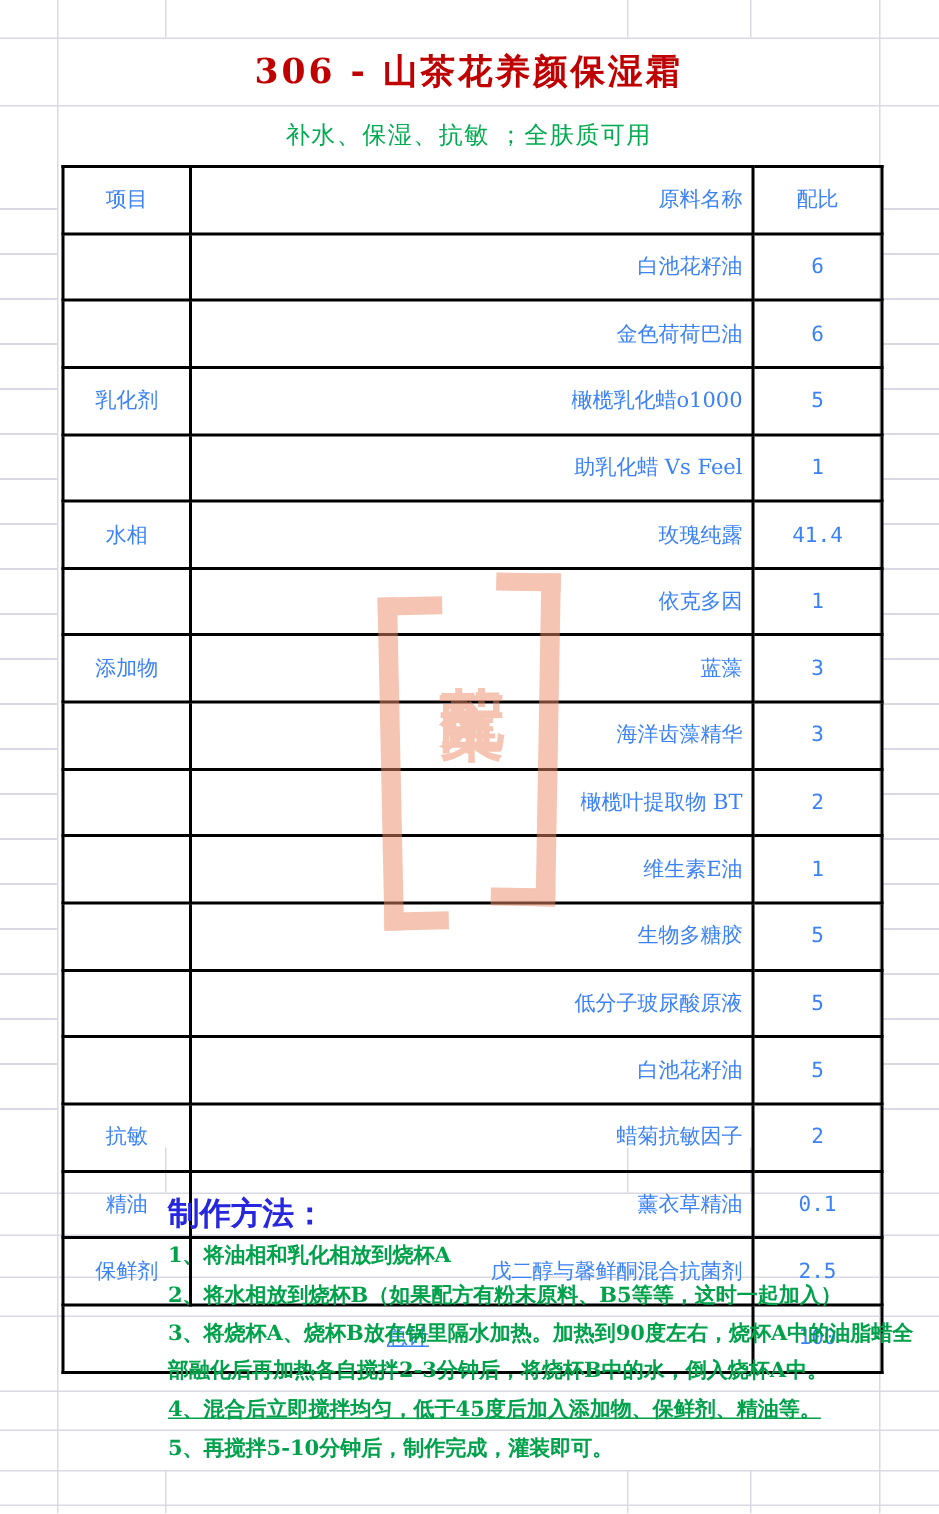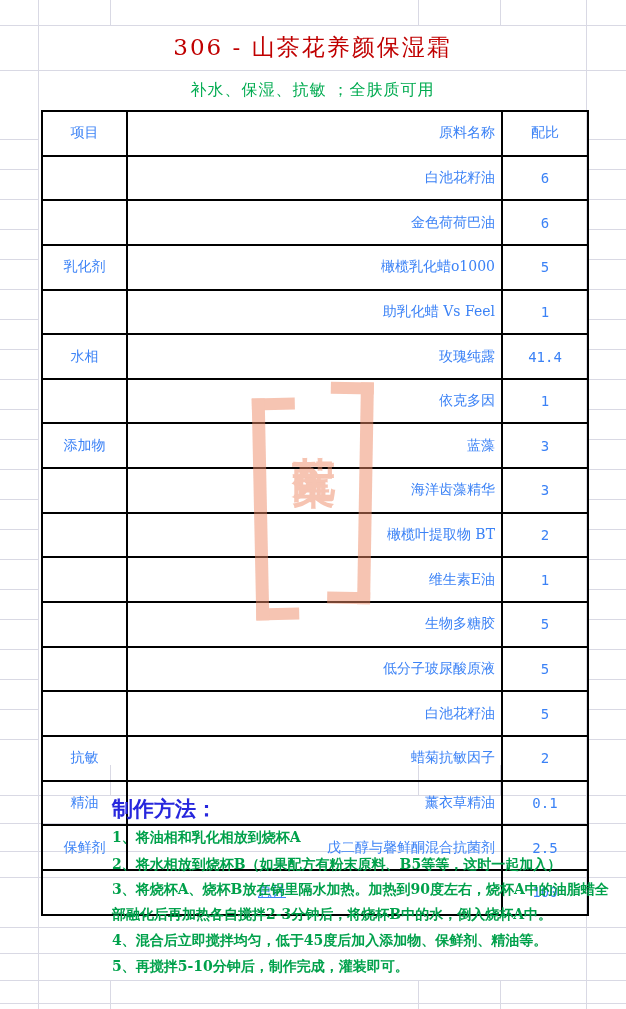--- a/index.html
+++ b/index.html
@@ -9,21 +9,21 @@
   }
   
   .grid i{display:block;}
   .grid .v{position:absolute;width:1px;background:#d9d9e4;}
   .grid .h{position:absolute;left:0;width:626px;height:1px;background:#d9d9e4;}
   .grid .strip{position:absolute;background:repeating-linear-gradient(to bottom,transparent 0 29px,#d9d9e4 29px 30px);}
   
   .title-cell{
     position:absolute;left:39px;top:25px;width:547px;height:45px;z-index:1;
     display:flex;align-items:center;justify-content:center;
-    color:var(--title-red);font-size:23px;font-weight:normal;letter-spacing:2px;
+    color:var(--title-red);font-size:23px;font-weight:bold;letter-spacing:2px;
   }
   .subtitle-cell{
     position:absolute;left:39px;top:70px;width:547px;height:40px;z-index:1;
     display:flex;align-items:center;justify-content:center;
     color:var(--subtitle-green);font-size:16px;letter-spacing:1px;
   }
   
   table.formula{
     position:absolute;left:41px;top:110px;width:546px;z-index:2;
     border-collapse:collapse;table-layout:fixed;background:transparent;
@@ -54,21 +54,21 @@
     font-size:43px;font-weight:bold;line-height:1;letter-spacing:5px;font-family:"DejaVu Serif",serif;}
   
   .instructions{position:absolute;left:0;top:795px;width:626px;z-index:2;}
   .inst-heading{height:28px;line-height:28px;padding-left:112px;
     color:var(--heading-blue);font-weight:bold;font-size:21px;}
   .inst-step{padding-left:112px;padding-right:8px;
     color:var(--step-green);font-weight:bold;font-size:14px;overflow:hidden;}
   .steps .inst-step:nth-child(1){height:28px;line-height:28px;}
   .steps .inst-step:nth-child(2){height:26px;line-height:26px;}
   .steps .inst-step:nth-child(3){height:50px;line-height:25px;white-space:normal;}
-  .steps .inst-step:nth-child(4){height:26px;line-height:26px;}
+  .steps .inst-step:nth-child(4){height:26px;line-height:26px;text-decoration:underline;}
   .steps .inst-step:nth-child(5){height:27px;line-height:27px;}
 </style>
 </head>
 <body>
 
 <div class="sheet">
 
   <div class="grid">
     <i class="v" style="left:38px;top:0;height:1009px"></i>
     <i class="v" style="left:586px;top:0;height:1009px"></i>

